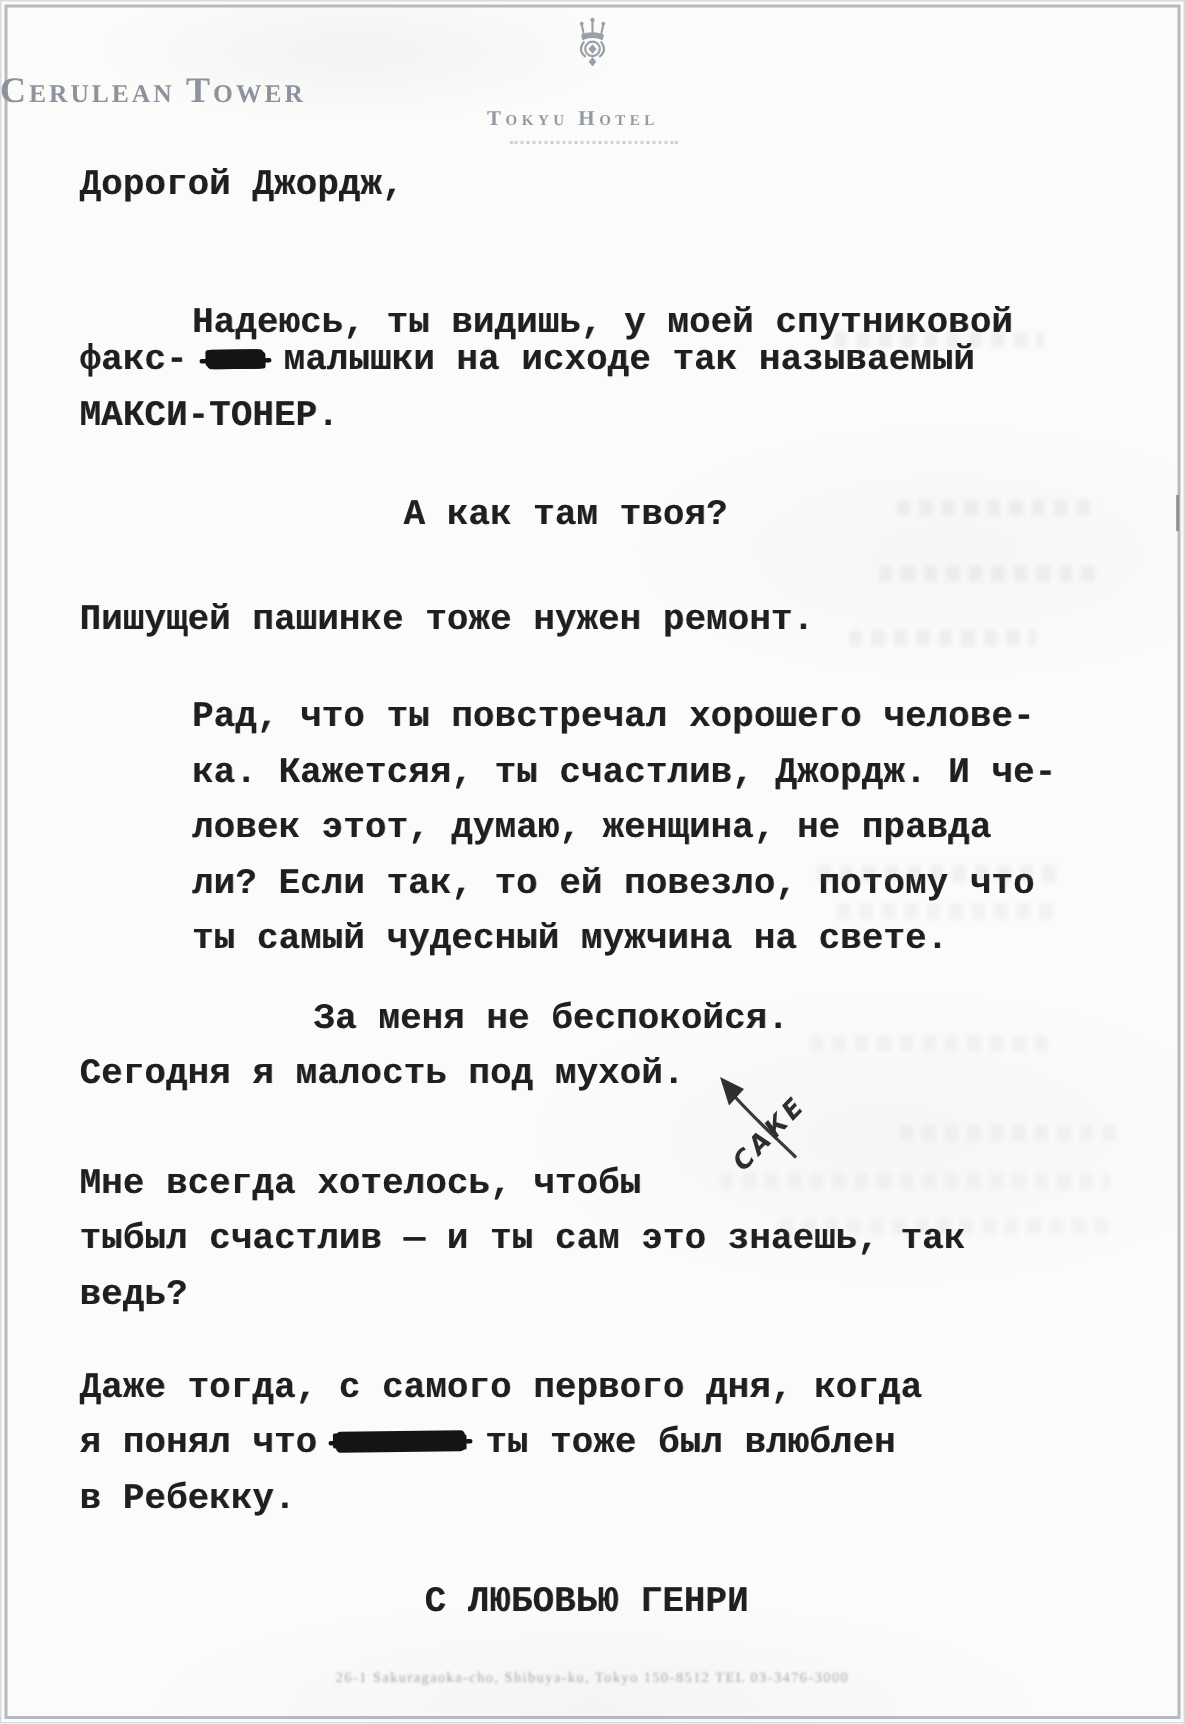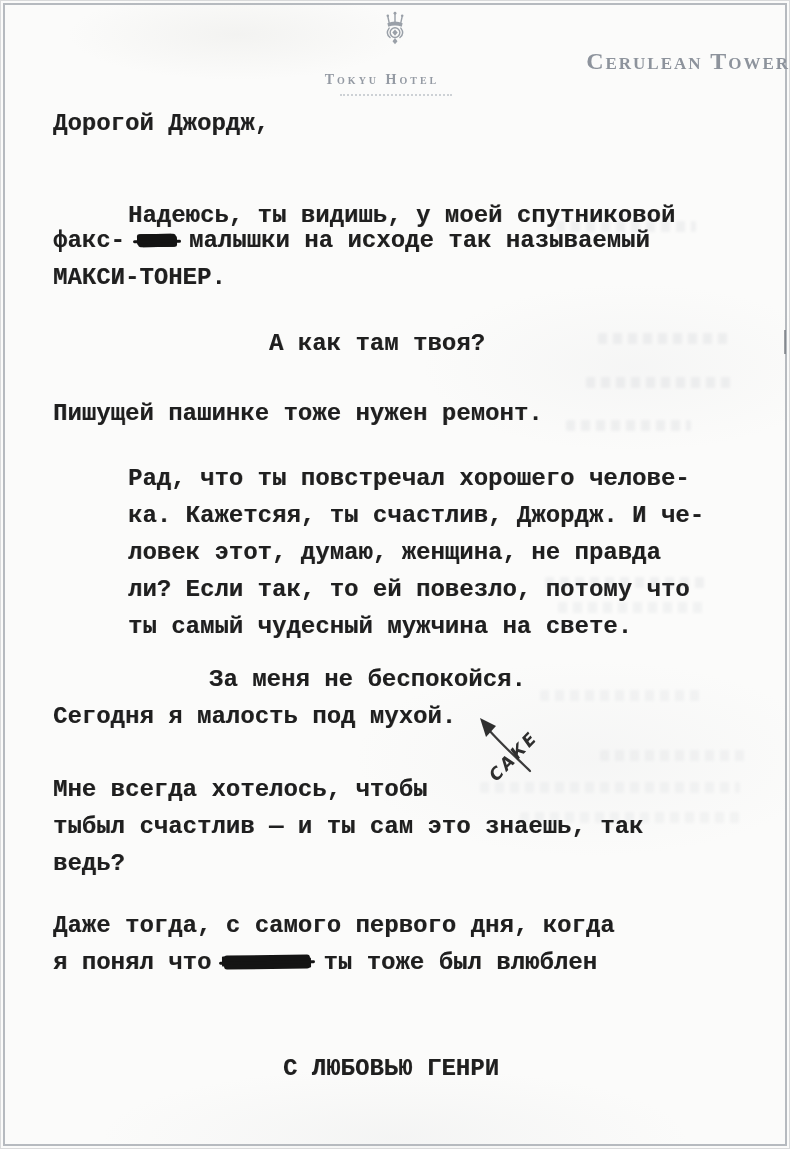--- a/index.html
+++ b/index.html
@@ -13,21 +13,21 @@
       radial-gradient(ellipse 340px 140px at 75% 66%, rgba(205,208,212,.12), transparent 70%),
       radial-gradient(ellipse 420px 100px at 50% 99%, rgba(205,208,210,.15), transparent 70%);
     overflow:hidden;
     font-family:"Liberation Mono","DejaVu Sans Mono",monospace;
   }
   .frame{position:absolute;inset:3px;border:2px solid #b6babf;pointer-events:none;}
   .outer-edge{position:absolute;inset:0;border:1px solid #d9dadb;pointer-events:none;}
 
   
   .crest{position:absolute;left:377px;top:11px;width:36px;height:36px;}
-  .lh1{position:absolute;left:0;width:790px;top:48px;text-align:right;
+  .lh1{position:absolute;left:0;width:790px;top:48px;text-align:left;
        font-family:"Liberation Serif","DejaVu Serif",serif;font-variant:small-caps;
        font-size:24px;letter-spacing:2px;color:#8d939c;font-weight:600;}
   .lh2{position:absolute;left:0;width:764px;top:72px;text-align:center;
        font-family:"Liberation Serif","DejaVu Serif",serif;font-variant:small-caps;
        font-size:14px;letter-spacing:3px;color:#949aa3;font-weight:600;}
   .lh-tagline{position:absolute;left:340px;top:94px;width:112px;height:5px;
        border-top:2px dotted #c6cacf;opacity:.85;}
 
   
   .t{
@@ -118,28 +118,30 @@
     <path d="M12 5 L28 13 L18 24 Z" fill="#2f2f2f"></path>
   </svg>
   <div class="sake">САКЕ</div>
 
   <div class="t" style="left:53px;top:771px;">Мне всегда хотелось, чтобы
 тыбыл счастлив — и ты сам это знаешь, так
 ведь?</div>
 
   <div class="t" style="left:53px;top:907px;">Даже тогда, с самого первого дня, когда</div>
   <div class="t" style="left:53px;top:944px;"><span>я понял что</span><span class="redact r2"></span><span>ты тоже был влюблен</span></div>
+  <div class="t" style="left:53px;top:981px;">в Ребекку.</div>
 
   <div class="t" style="left:283px;top:1050px;">С ЛЮБОВЬЮ ГЕНРИ</div>
 
   <div class="ghost" style="left:556px;top:221px;width:140px;"></div>
   <div class="ghost" style="left:598px;top:333px;width:135px;"></div>
   <div class="ghost" style="left:586px;top:377px;width:150px;"></div>
   <div class="ghost" style="left:566px;top:420px;width:125px;"></div>
   <div class="ghost" style="left:545px;top:577px;width:160px;"></div>
   <div class="ghost" style="left:558px;top:602px;width:150px;opacity:.12;"></div>
   <div class="ghost" style="left:540px;top:690px;width:160px;opacity:.11;"></div>
   <div class="ghost" style="left:600px;top:750px;width:150px;opacity:.11;"></div>
   <div class="ghost" style="left:480px;top:782px;width:260px;opacity:.10;"></div>
   <div class="ghost" style="left:520px;top:812px;width:220px;opacity:.10;"></div>
   <div class="edge-tick" style="top:330px;height:24px;"></div>
 
+  <div class="footer">26-1 Sakuragaoka-cho, Shibuya-ku, Tokyo 150-8512  TEL 03-3476-3000</div>
 </div>
 
 </body></html>

